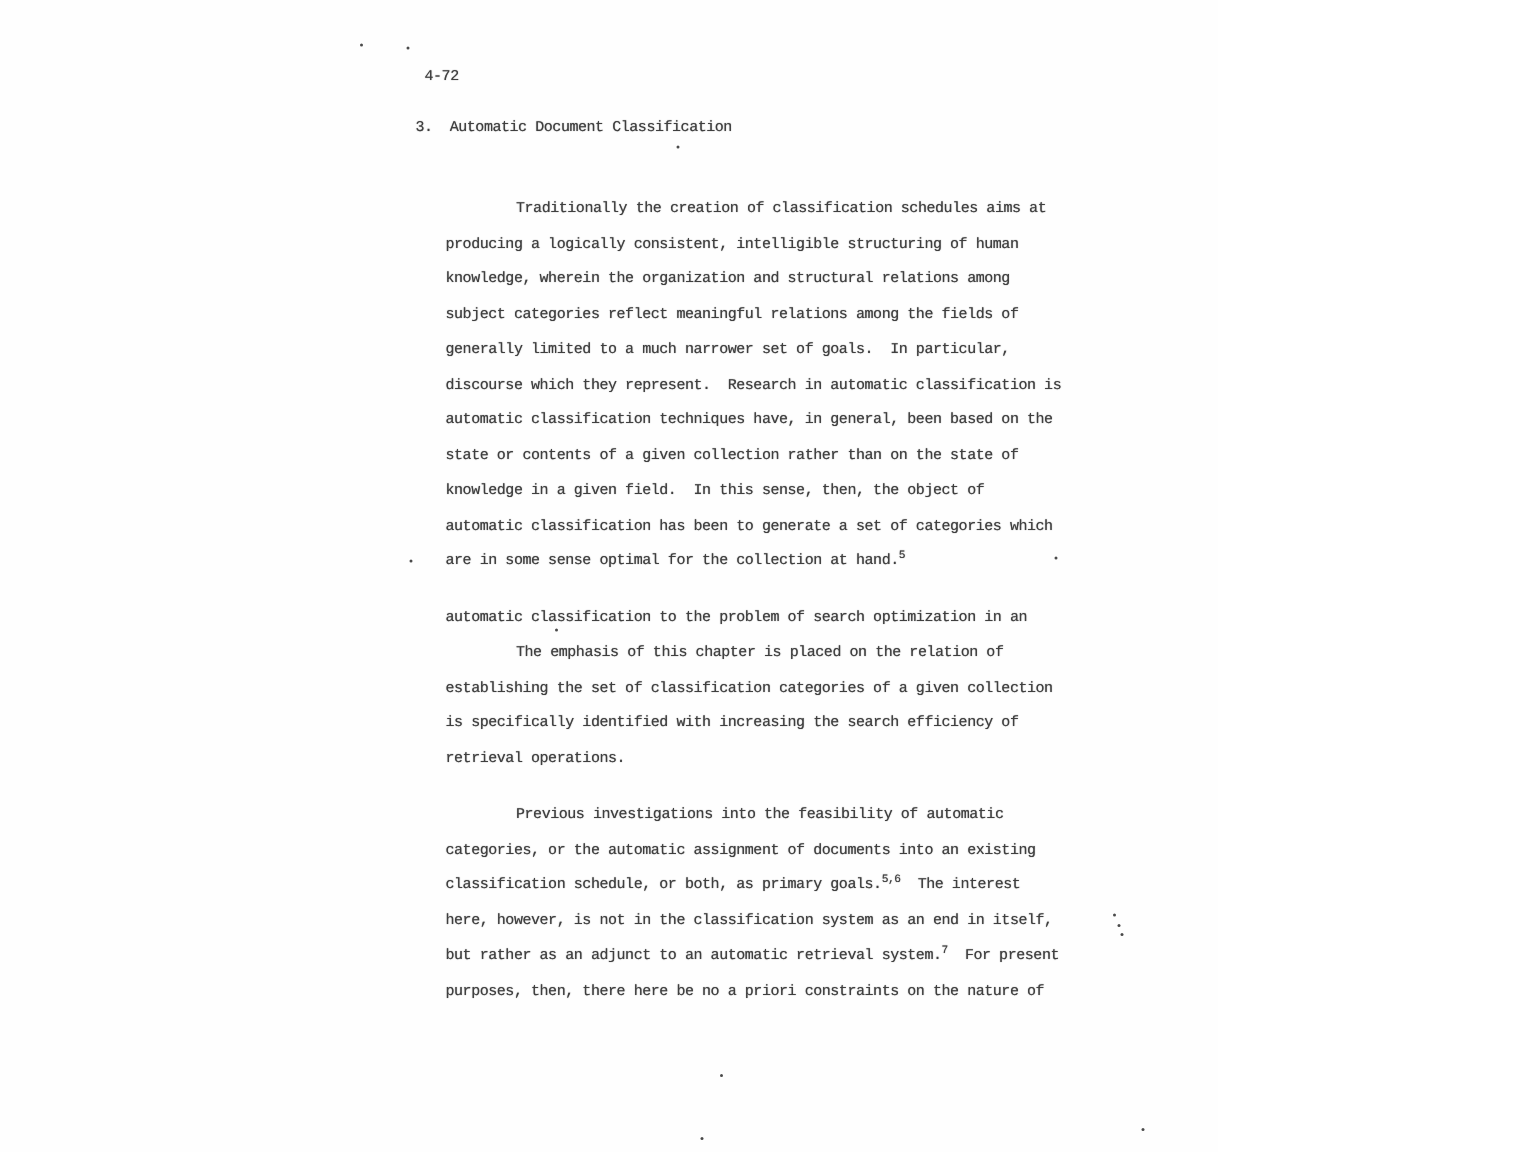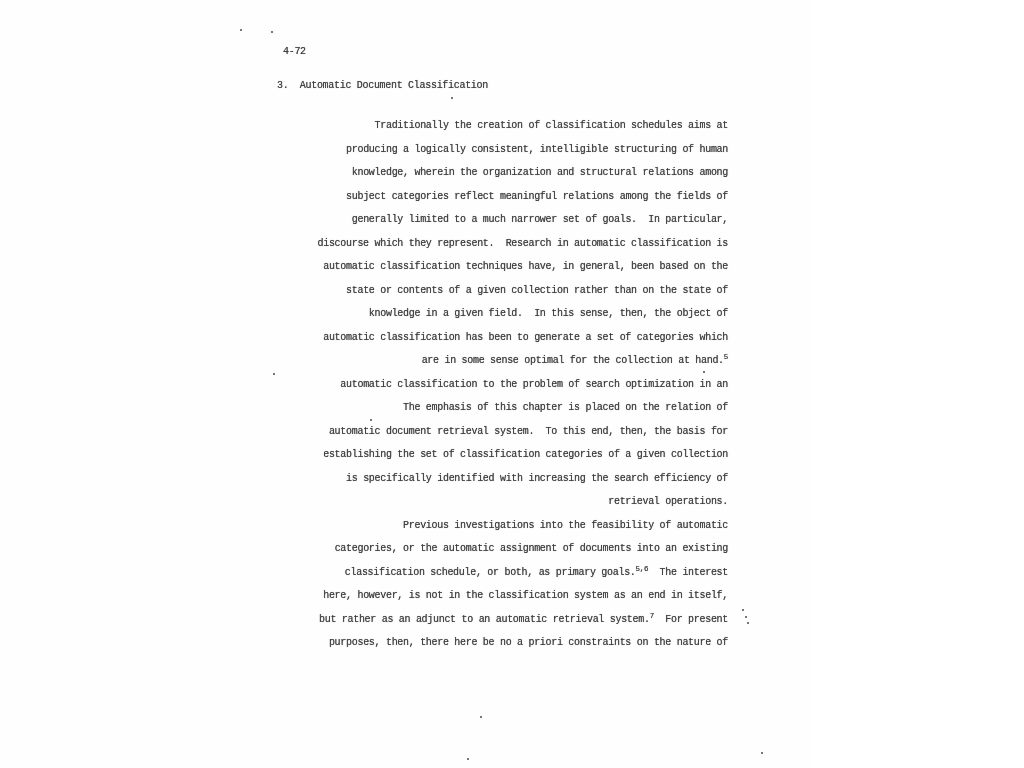--- a/index.html
+++ b/index.html
@@ -32,21 +32,21 @@
     font-size: 10px;
     letter-spacing: -0.3px;
     white-space: pre;
   }
   .body-text {
     position: absolute;
     left: 283px;
     top: 114px;
     width: 445px;
   }
-  .para { margin: 0; text-align: right; }
+  .para { margin: 14px; }
   .line {
     height: 23.5px;
     line-height: 23.5px;
     font-size: 10px;
     letter-spacing: -0.3px;
     white-space: pre;
   }
   .line.first { padding-left: 47px; }
   sup.fnref {
     font-size: 7.5px;
@@ -81,21 +81,20 @@
         <div class="line">discourse which they represent.  Research in automatic classification is</div>
         <div class="line">automatic classification techniques have, in general, been based on the</div>
         <div class="line">state or contents of a given collection rather than on the state of</div>
         <div class="line">knowledge in a given field.  In this sense, then, the object of</div>
         <div class="line">automatic classification has been to generate a set of categories which</div>
         <div class="line">are in some sense optimal for the collection at hand.<sup class="fnref">5</sup></div>
       </div>
       <div class="para">
         <div class="line">automatic classification to the problem of search optimization in an</div>
         <div class="line first">The emphasis of this chapter is placed on the relation of</div>
-        <div class="line">automatic document retrieval system.  To this end, then, the basis for</div>
         <div class="line">establishing the set of classification categories of a given collection</div>
         <div class="line">is specifically identified with increasing the search efficiency of</div>
         <div class="line">retrieval operations.</div>
       </div>
       <div class="para">
         <div class="line first">Previous investigations into the feasibility of automatic</div>
         <div class="line">categories, or the automatic assignment of documents into an existing</div>
         <div class="line">classification schedule, or both, as primary goals.<sup class="fnref">5,6</sup>  The interest</div>
         <div class="line">here, however, is not in the classification system as an end in itself,</div>
         <div class="line">but rather as an adjunct to an automatic retrieval system.<sup class="fnref">7</sup>  For present</div>

